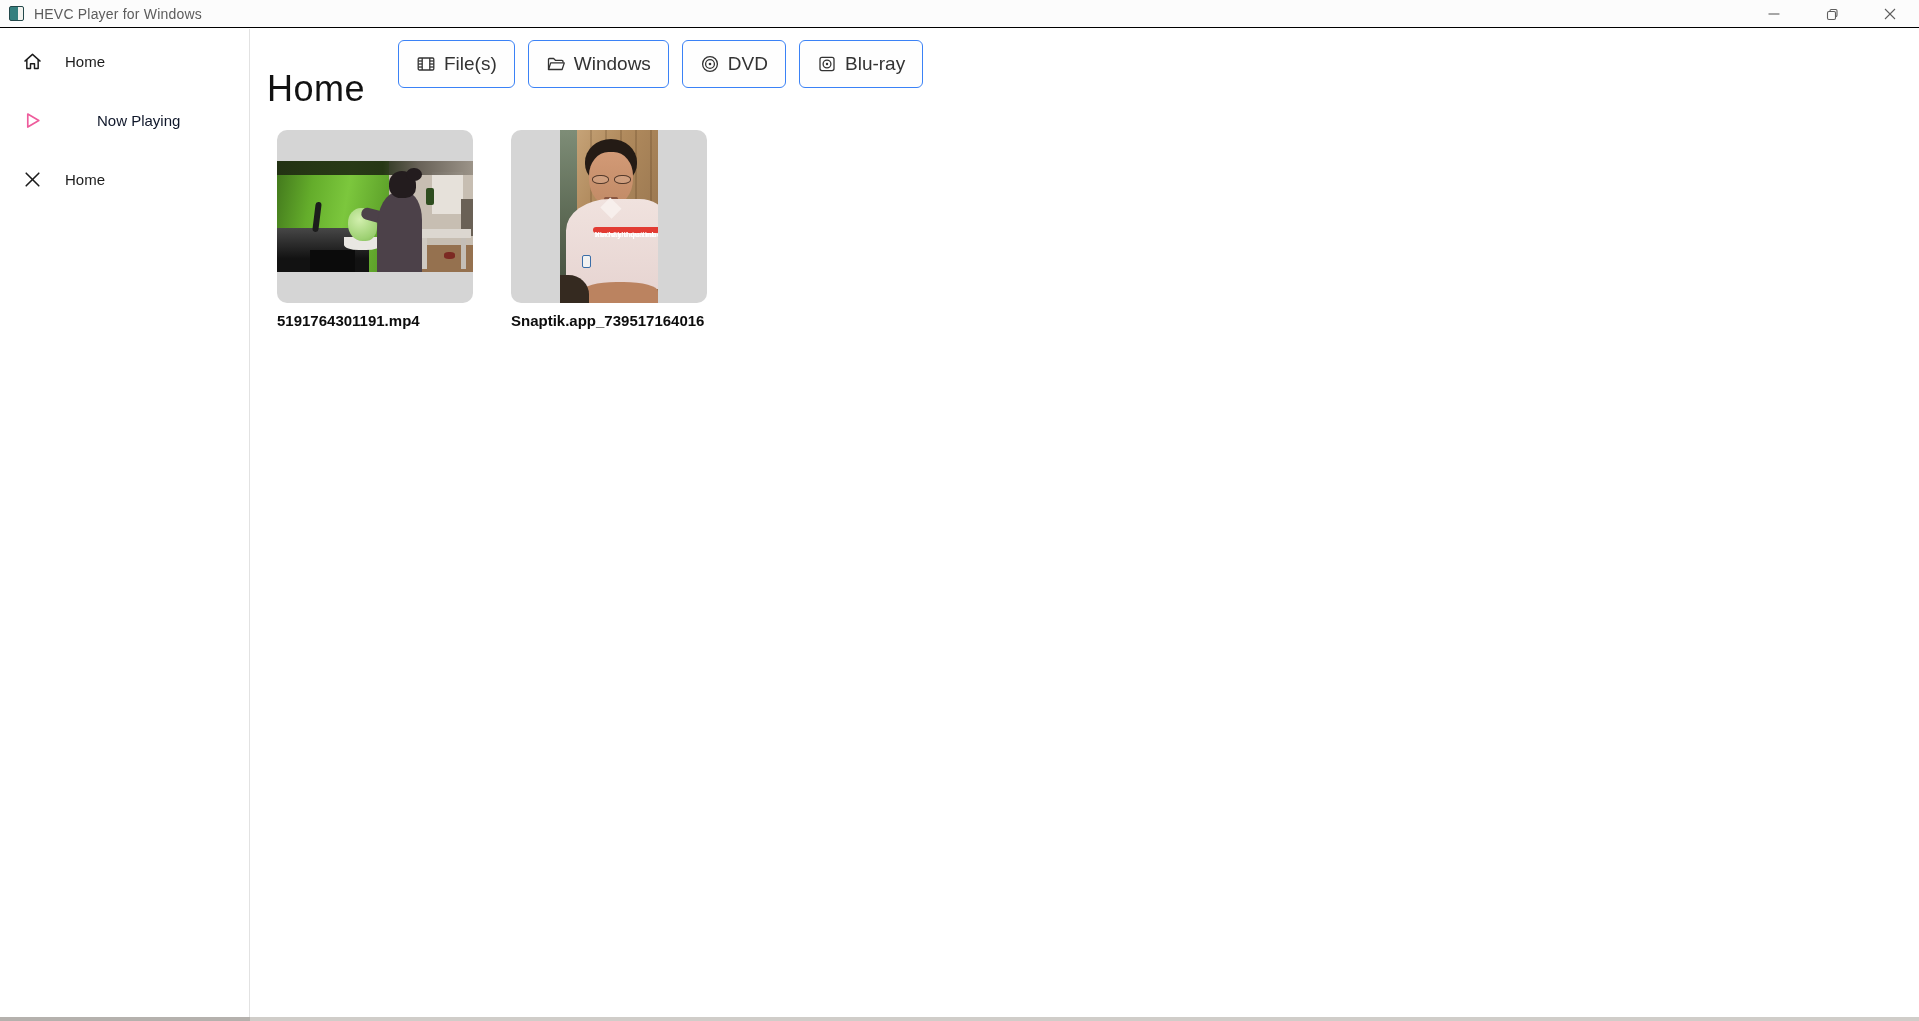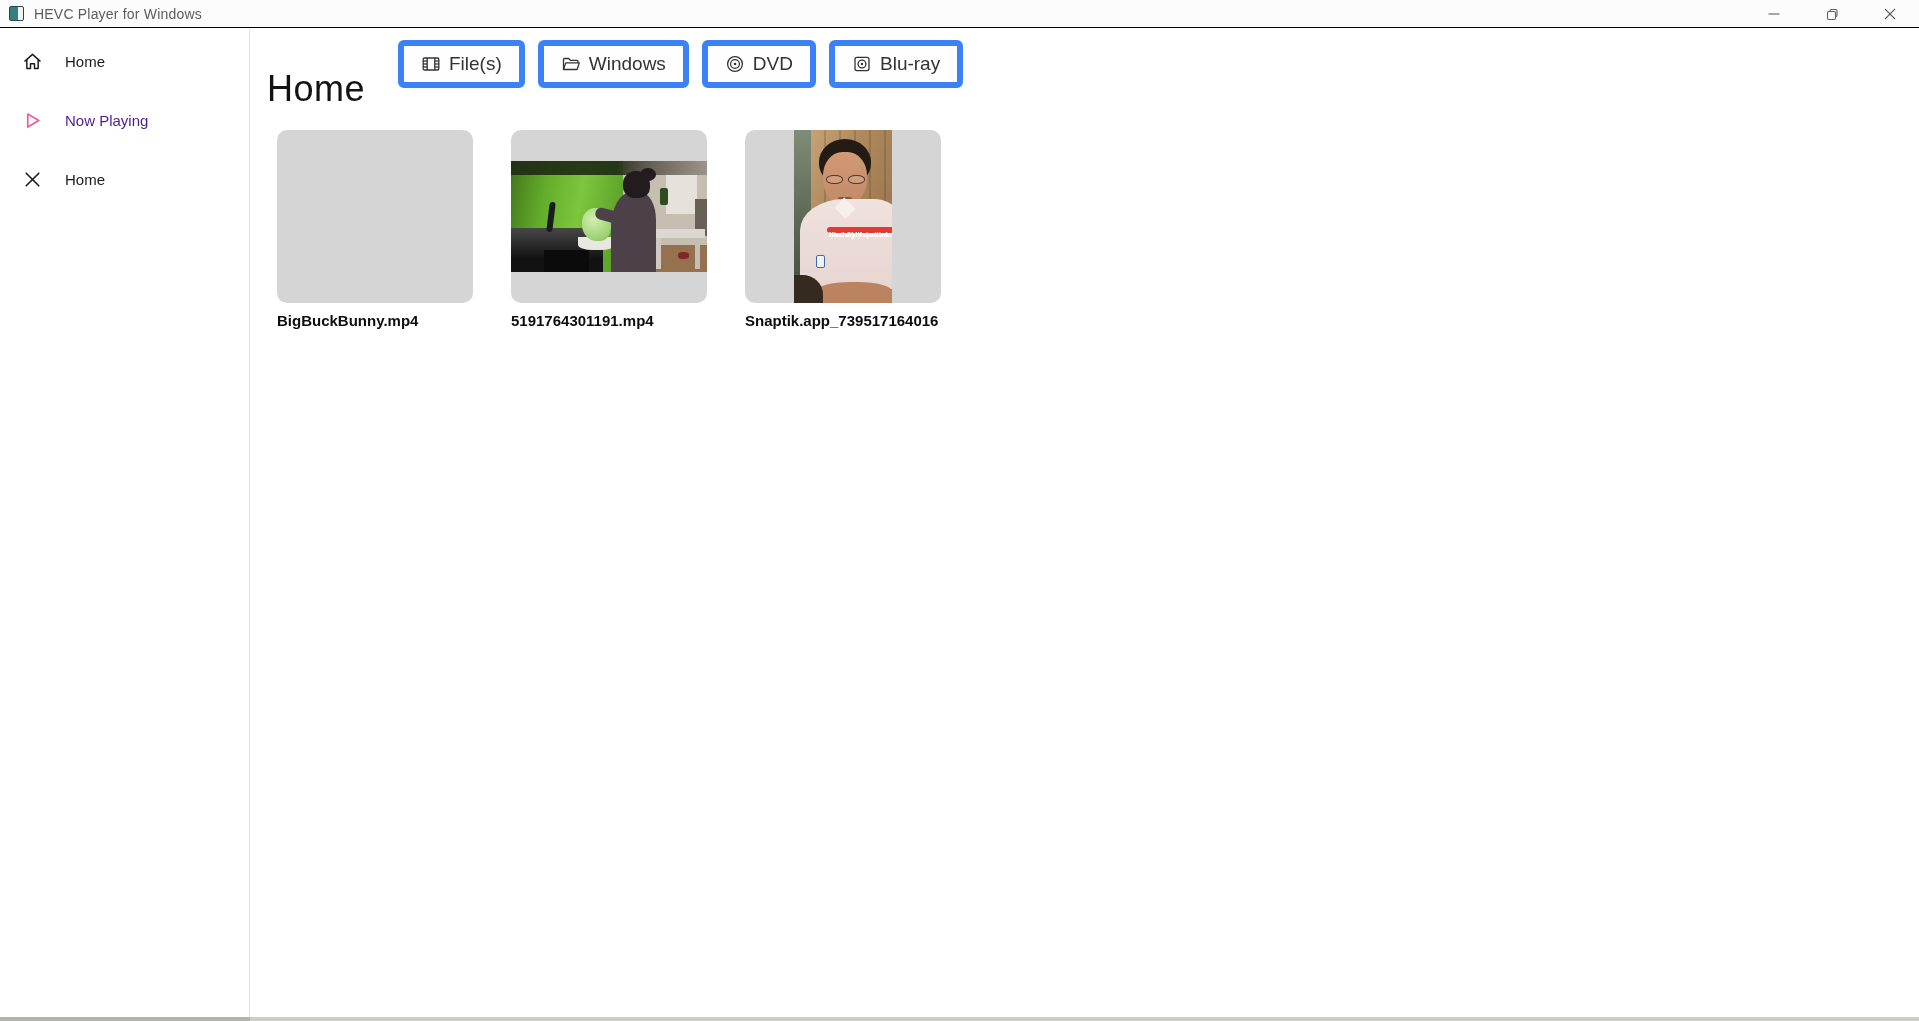--- a/index.html
+++ b/index.html
@@ -16,29 +16,29 @@
   .win-controls { position:absolute; right:0; top:0; height:28px; display:flex; }
   .win-btn { width:58px; height:28px; display:flex; align-items:center; justify-content:center; color:#5f5f5f; }
   .win-btn svg { display:block; }
 
   
   .sidebar { position:absolute; left:0; top:29px; width:250px; bottom:4px; background:#fff;
     border-right:1px solid #e2e2e2; padding-top:3px; }
   .side-item { height:59px; display:flex; align-items:center; cursor:default; color:#1c1c1c; }
   .side-item .icn { position:absolute; left:22px; width:21px; height:21px; display:flex; align-items:center; }
   .side-item .lbl { margin-left:65px; font-size:15px; }
-  .side-item.active { color:#4c1d95; }
+  .side-item.active { color:#0f172a;padding-left:32px; }
 
   
   .main { position:absolute; left:251px; top:29px; right:0; bottom:4px; background:#fff; }
   .page-title { position:absolute; left:16px; top:39px; font-size:36px; font-weight:400;
     color:#121212; letter-spacing:.5px; }
   .toolbar { position:absolute; left:147px; top:11px; display:flex; gap:13px; }
   .tb-btn { height:48px; display:flex; align-items:center; gap:8px; padding:0 17px;
-    background:#fefefe; border:6px solid #3b82f6; border-radius:6px; font-size:19px; color:#333;
+    background:#fefefe; border:1px solid #3b82f6; border-radius:6px; font-size:19px; color:#333;
     font-family:"Liberation Sans", sans-serif; }
   .tb-btn svg { display:block; }
 
   
   .grid { position:absolute; left:26px; top:101px; display:flex; gap:38px; }
   .media-item { width:196px; }
   .thumb { position:relative; width:196px; height:173px; background:#d5d5d5; border-radius:10px; overflow:hidden; }
   .fname { margin-top:9px; font-size:15px; font-weight:700; color:#0d0d0d; white-space:nowrap; }
 
   
@@ -195,24 +195,20 @@
           <rect x="3" y="3.4" width="14" height="13.2" rx="2"></rect>
           <circle cx="10" cy="10" r="3.9"></circle>
           <circle cx="10" cy="10" r="1.2" fill="#333" stroke="none"></circle>
         </svg>
         <span>Blu-ray</span>
       </button>
     </div>
 
     <div class="grid">
 
-      <div class="media-item">
-        <div class="thumb"></div>
-        <div class="fname">BigBuckBunny.mp4</div>
-      </div>
 
       <div class="media-item">
         <div class="thumb">
           <div class="k-img">
             <div class="k-green"></div>
             <div class="k-door"></div>
             <div class="k-furn"></div>
             <div class="k-floor"></div>
             <div class="k-red"></div>
             <div class="k-table">

